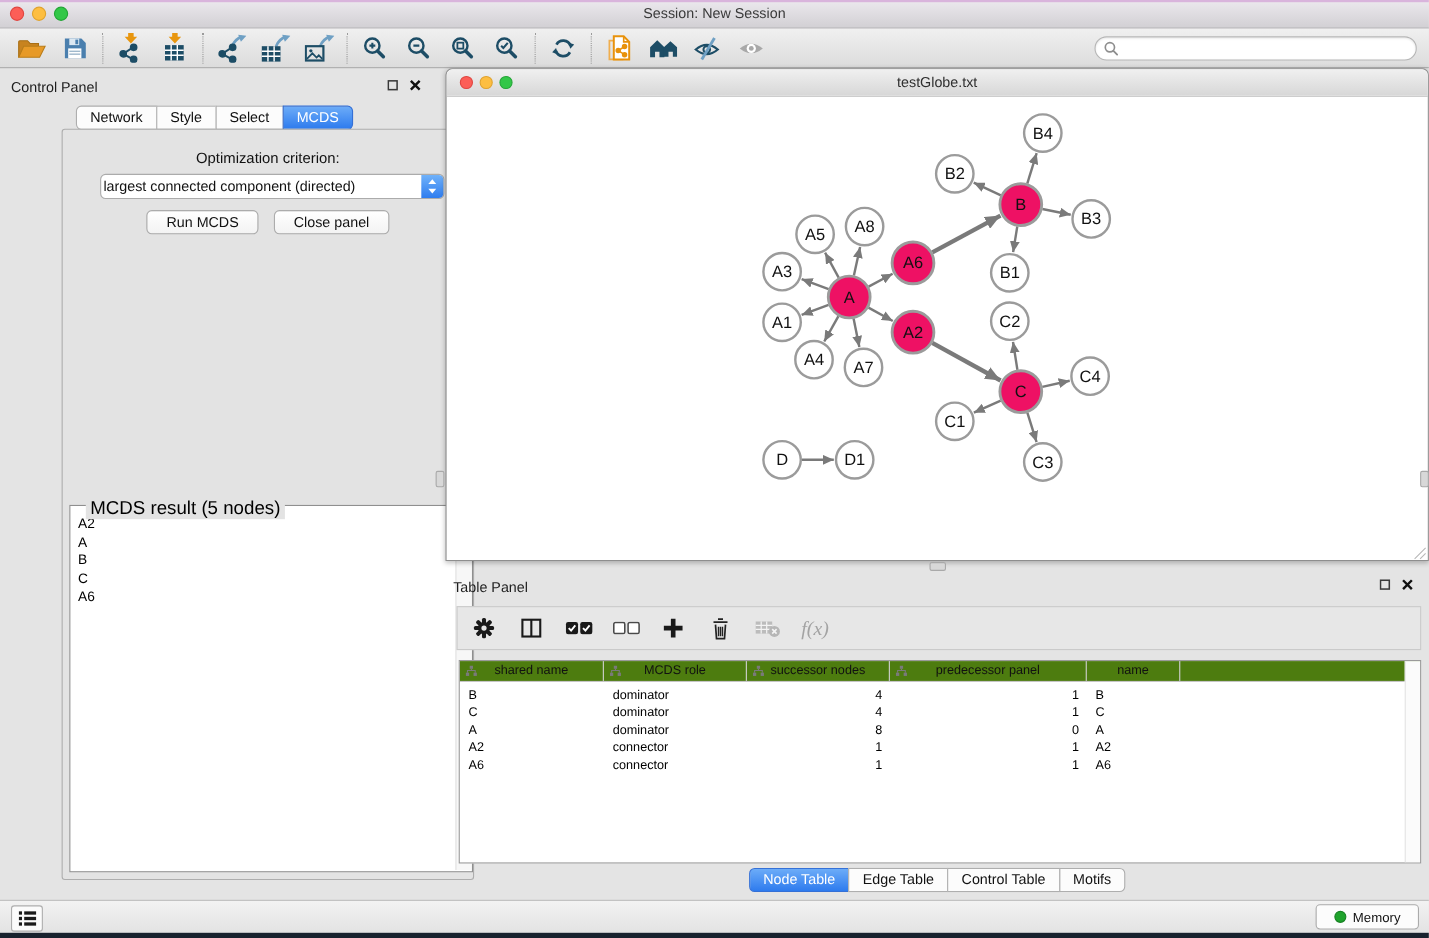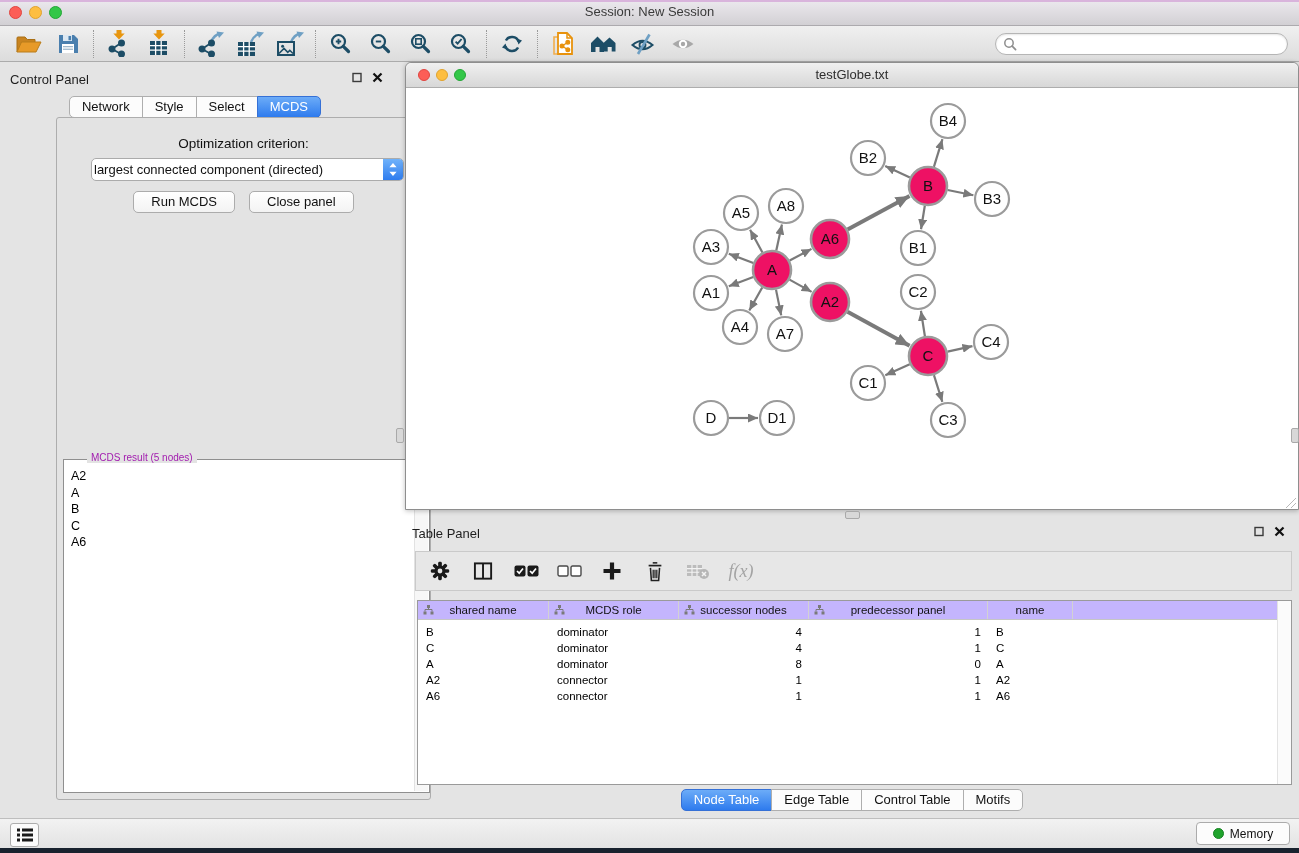--- a/index.html
+++ b/index.html
@@ -50,22 +50,22 @@
     border:1px solid #ABABAB;border-radius:5px;box-sizing:border-box;font-size:13px;
     line-height:21px;padding-left:2px;color:#111;}
   .dropdown .spinner{position:absolute;right:0px;top:0px;width:20px;height:21px;
     background:linear-gradient(#70B2FA,#2F7DEF);border-radius:0 4px 4px 0;
     display:flex;align-items:center;justify-content:center;}
   .cp-buttons{position:absolute;left:0;right:0;top:73px;display:flex;justify-content:center;gap:14px;}
   .btn{height:22px;line-height:20px;padding:0 17px;background:linear-gradient(#FFFFFF,#F3F3F3);
     border:1px solid #ACACAC;border-radius:5px;font-size:13px;color:#111;}
   .result-box{position:absolute;left:6px;top:341px;width:367px;height:334px;background:#fff;
     border:1px solid #8F8F8F;box-sizing:border-box;}
-  .result-legend{position:absolute;top:-8px;left:23px;background:#E3E3E3;padding:0 4px;
-    font-size:10px;color:#a21caf;}
+  .result-legend{position:absolute;top:-8px;left:14px;background:#E3E3E3;padding:0 4px;
+    font-size:17px;color:#000000;}
   .result-list{padding:8px 0 0 7px;font-size:12.5px;line-height:16.5px;color:#000;}
   .result-scroll{position:absolute;right:1px;top:1px;bottom:1px;width:13px;background:#F7F7F7;
     border-left:1px solid #E2E2E2;}
   
   .network-window{position:absolute;left:405px;top:62px;width:894px;height:448px;
     background:#fff;border:1px solid #8E8E8E;border-radius:6px 6px 0 0;box-sizing:border-box;
     box-shadow:0 1px 5px rgba(0,0,0,.25);}
   .nw-titlebar{position:relative;height:24px;background:linear-gradient(#F0F0F0,#D7D7D7);
     border-bottom:1px solid #ADADAD;border-radius:6px 6px 0 0;}
   .nw-lights{position:absolute;left:12px;top:6px;display:flex;gap:6px;}
@@ -79,21 +79,21 @@
   .table-panel{position:absolute;left:405px;top:518px;width:894px;height:300px;}
   .tp-title{position:absolute;left:7px;top:8px;text-align:center;}
   .tp-winbtns{right:14px;top:8px;}
   .tp-toolbar{position:absolute;left:10px;top:33px;width:877px;height:40px;background:#E7E7E7;
     border:1px solid #CACACA;box-sizing:border-box;display:flex;align-items:center;gap:15px;
     padding-left:10px;}
   .tp-toolbar .tbtn{width:28px;}
   .fx{font-family:"Liberation Serif",serif;font-style:italic;font-size:18px;color:#A3A3A3;}
   .tp-table{position:absolute;left:12px;top:82px;width:875px;height:185px;background:#fff;
     border:1px solid #9A9A9A;box-sizing:border-box;overflow:hidden;}
-  .thead{display:flex;height:18px;background:#c4b5fd;border-bottom:1px solid #C6C6C6;text-align:center;}
+  .thead{display:flex;height:18px;background:#4d7c0f;border-bottom:1px solid #C6C6C6;text-align:center;}
   .th{position:relative;display:flex;align-items:center;justify-content:center;
     border-right:1px solid #D2D2D2;font-size:11.5px;color:#111;box-sizing:border-box;}
   .th .tree{position:absolute;left:5px;top:4px;}
   .tr{display:flex;height:16px;align-items:center;}
   .td{font-size:11.5px;color:#000;box-sizing:border-box;overflow:hidden;white-space:nowrap;}
   .td.left{padding-left:8px;text-align:left;}
   .td.right{padding-right:7px;text-align:right;}
   .tbody{padding-top:4px;}
   .t-scroll{position:absolute;right:0;top:0;bottom:0;width:13px;background:#FBFBFB;border-left:1px solid #E3E3E3;}
   .tp-tabs{position:absolute;left:0;right:0;top:271px;}

